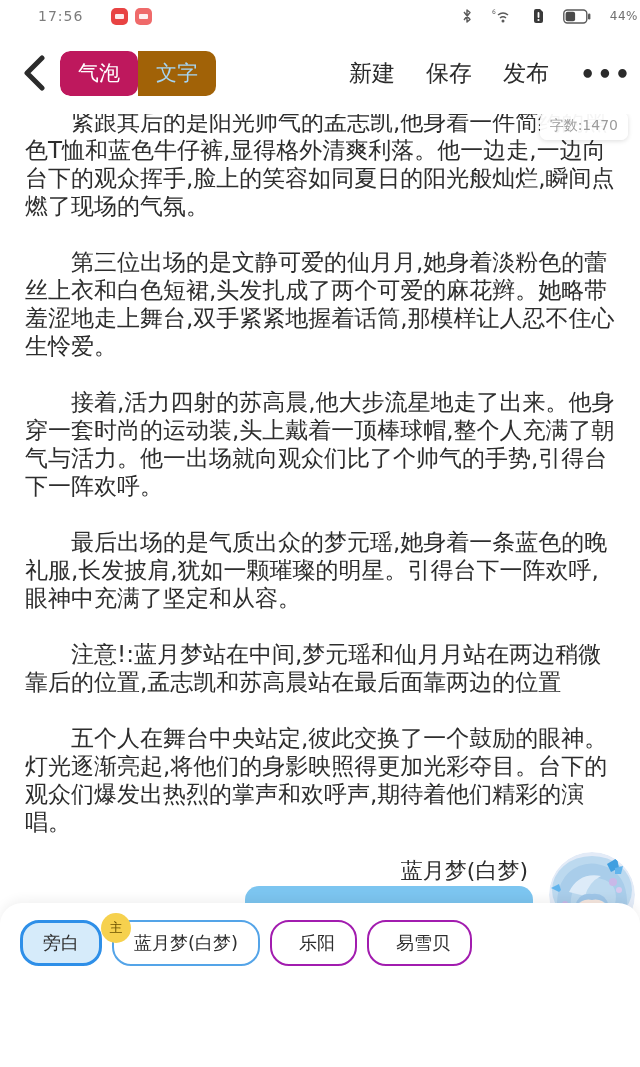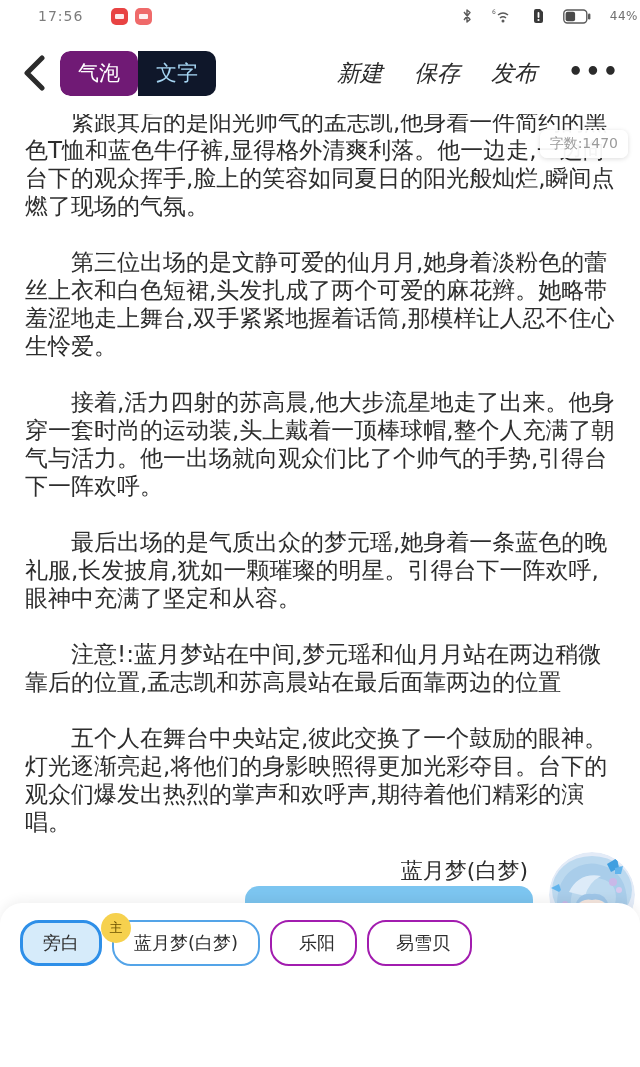--- a/index.html
+++ b/index.html
@@ -16,32 +16,32 @@
   .sb-app.a1{background:#e84343;}
   .sb-app.a2{background:#ef6a6a;}
   .sb-app i{display:block;width:9px;height:5px;background:#fff;border-radius:1px;opacity:.9;}
   .sb-right{margin-left:auto;display:flex;align-items:center;gap:19px;padding-right:2px;}
   .sb-batt-label{font-size:12px;color:#6f6f6f;letter-spacing:.5px;}
 
   .navrow{position:absolute;top:32px;left:0;right:0;height:82px;display:flex;align-items:center;}
   .back{margin-left:16px;width:36px;height:42px;display:flex;align-items:center;justify-content:center;cursor:pointer;}
   .seg{margin-left:8px;display:flex;border-radius:10px;overflow:hidden;height:45px;}
   .seg .tab{width:78px;display:flex;align-items:center;justify-content:center;font-size:21px;cursor:pointer;}
-  .tab-active{background:#701a75;color:#ffffff;border-radius:10px;}
-  .tab-inactive{background:#0f172a;color:#a6d5f2;}
-  .nav-actions{margin-left:auto;display:flex;align-items:flex-start;gap:31px;padding-right:20px;font-style:italic;}
+  .tab-active{background:#be185d;color:#ffffff;border-radius:10px;}
+  .tab-inactive{background:#a16207;color:#a6d5f2;}
+  .nav-actions{margin-left:auto;display:flex;align-items:flex-end;gap:31px;padding-right:8px;}
   .nav-btn{font-size:23px;color:#2b2b2b;cursor:pointer;white-space:nowrap;}
   .nav-more{font-size:24px;color:#2b2b2b;letter-spacing:2px;font-weight:bold;cursor:pointer;}
 
   
   .content{position:absolute;top:0;left:0;right:0;bottom:0;z-index:1;background:#fff;}
   .textblock{padding:108px 25px 0 25px;color:#2d2d2d;}
   .textblock p{margin:0 0 28px 0;font-size:23px;line-height:28px;text-indent:2em;
                letter-spacing:0;word-break:break-all;}
-  .wordcount{position:absolute;top:130px;right:12px;z-index:3;background:rgba(255,255,255,.95);
+  .wordcount{position:absolute;top:112px;right:12px;z-index:3;background:rgba(255,255,255,.95);
              border-radius:7px;box-shadow:0 1px 5px rgba(0,0,0,.14);padding:5px 10px;
              font-size:14px;color:#9b9b9b;}
   .char-name{position:absolute;top:856px;right:112px;font-size:22px;color:#2d2d2d;}
   .bubble-start{position:absolute;top:886px;left:245px;width:288px;height:32px;
                 background:#7cc5f0;border-radius:14px 14px 0 0;}
   .avatar{position:absolute;top:852px;left:549px;width:86px;height:86px;border-radius:50%;
           overflow:hidden;}
 
   
   .panel{position:absolute;left:0;right:0;top:903px;bottom:0;background:#ffffff;z-index:6;

